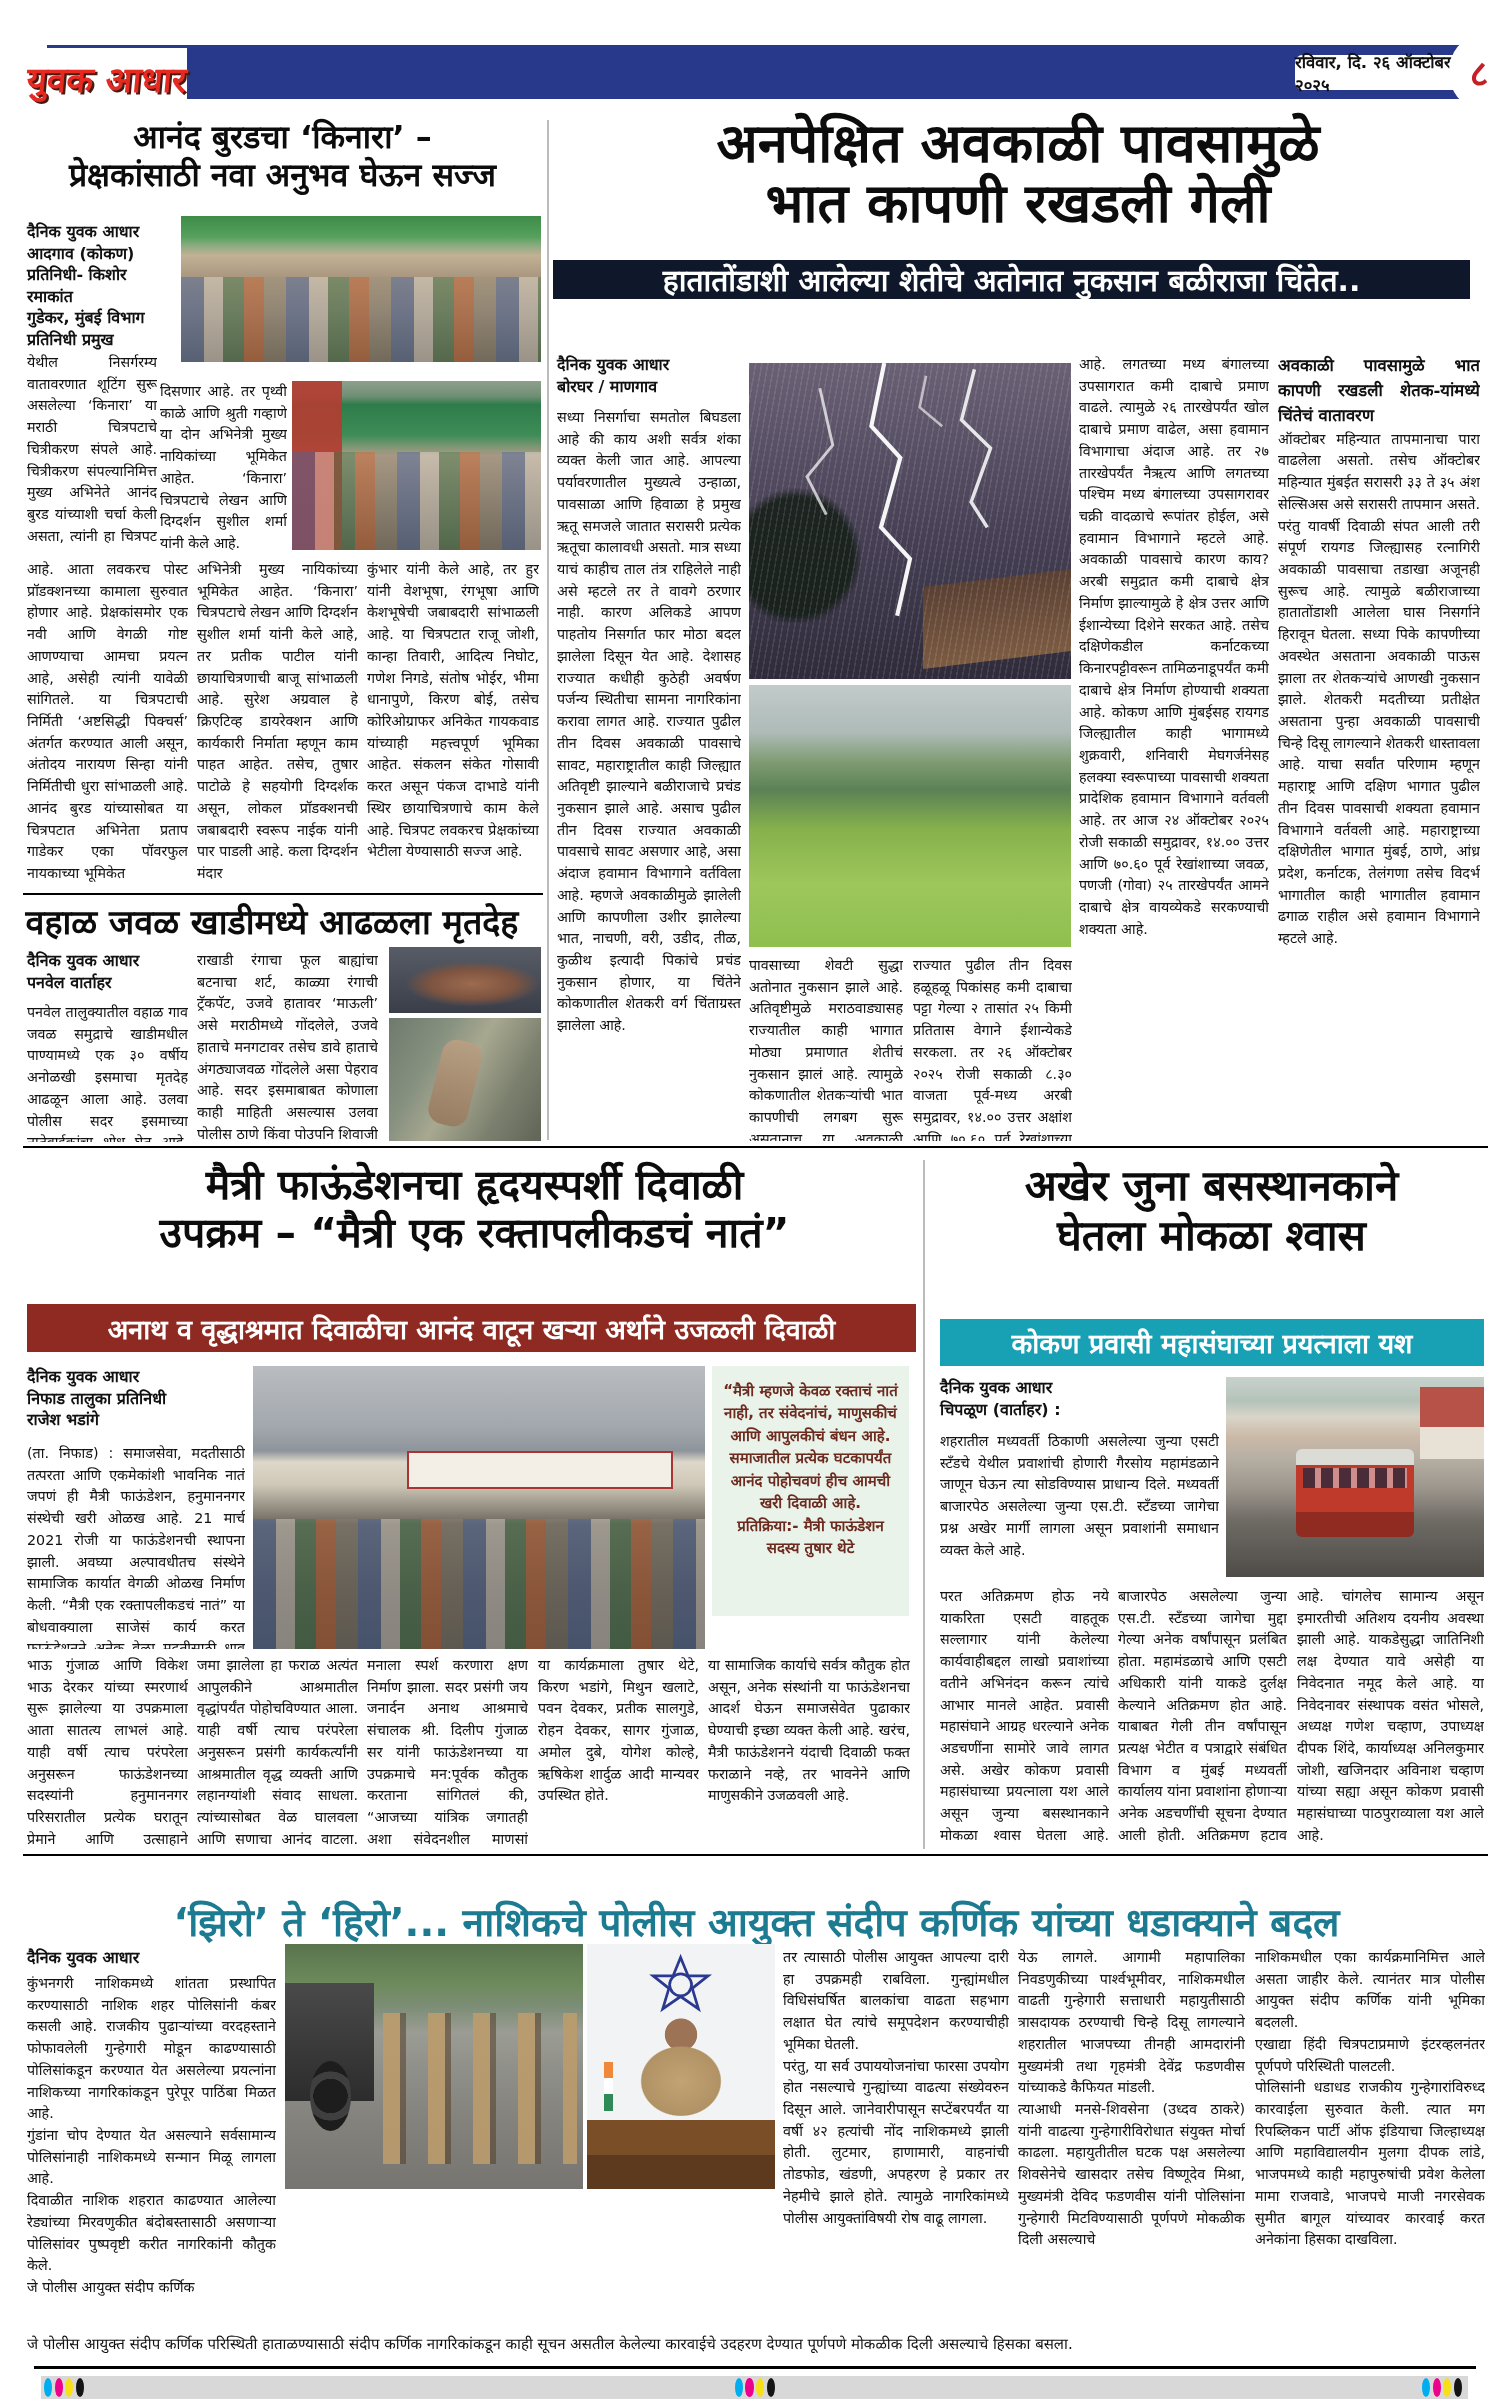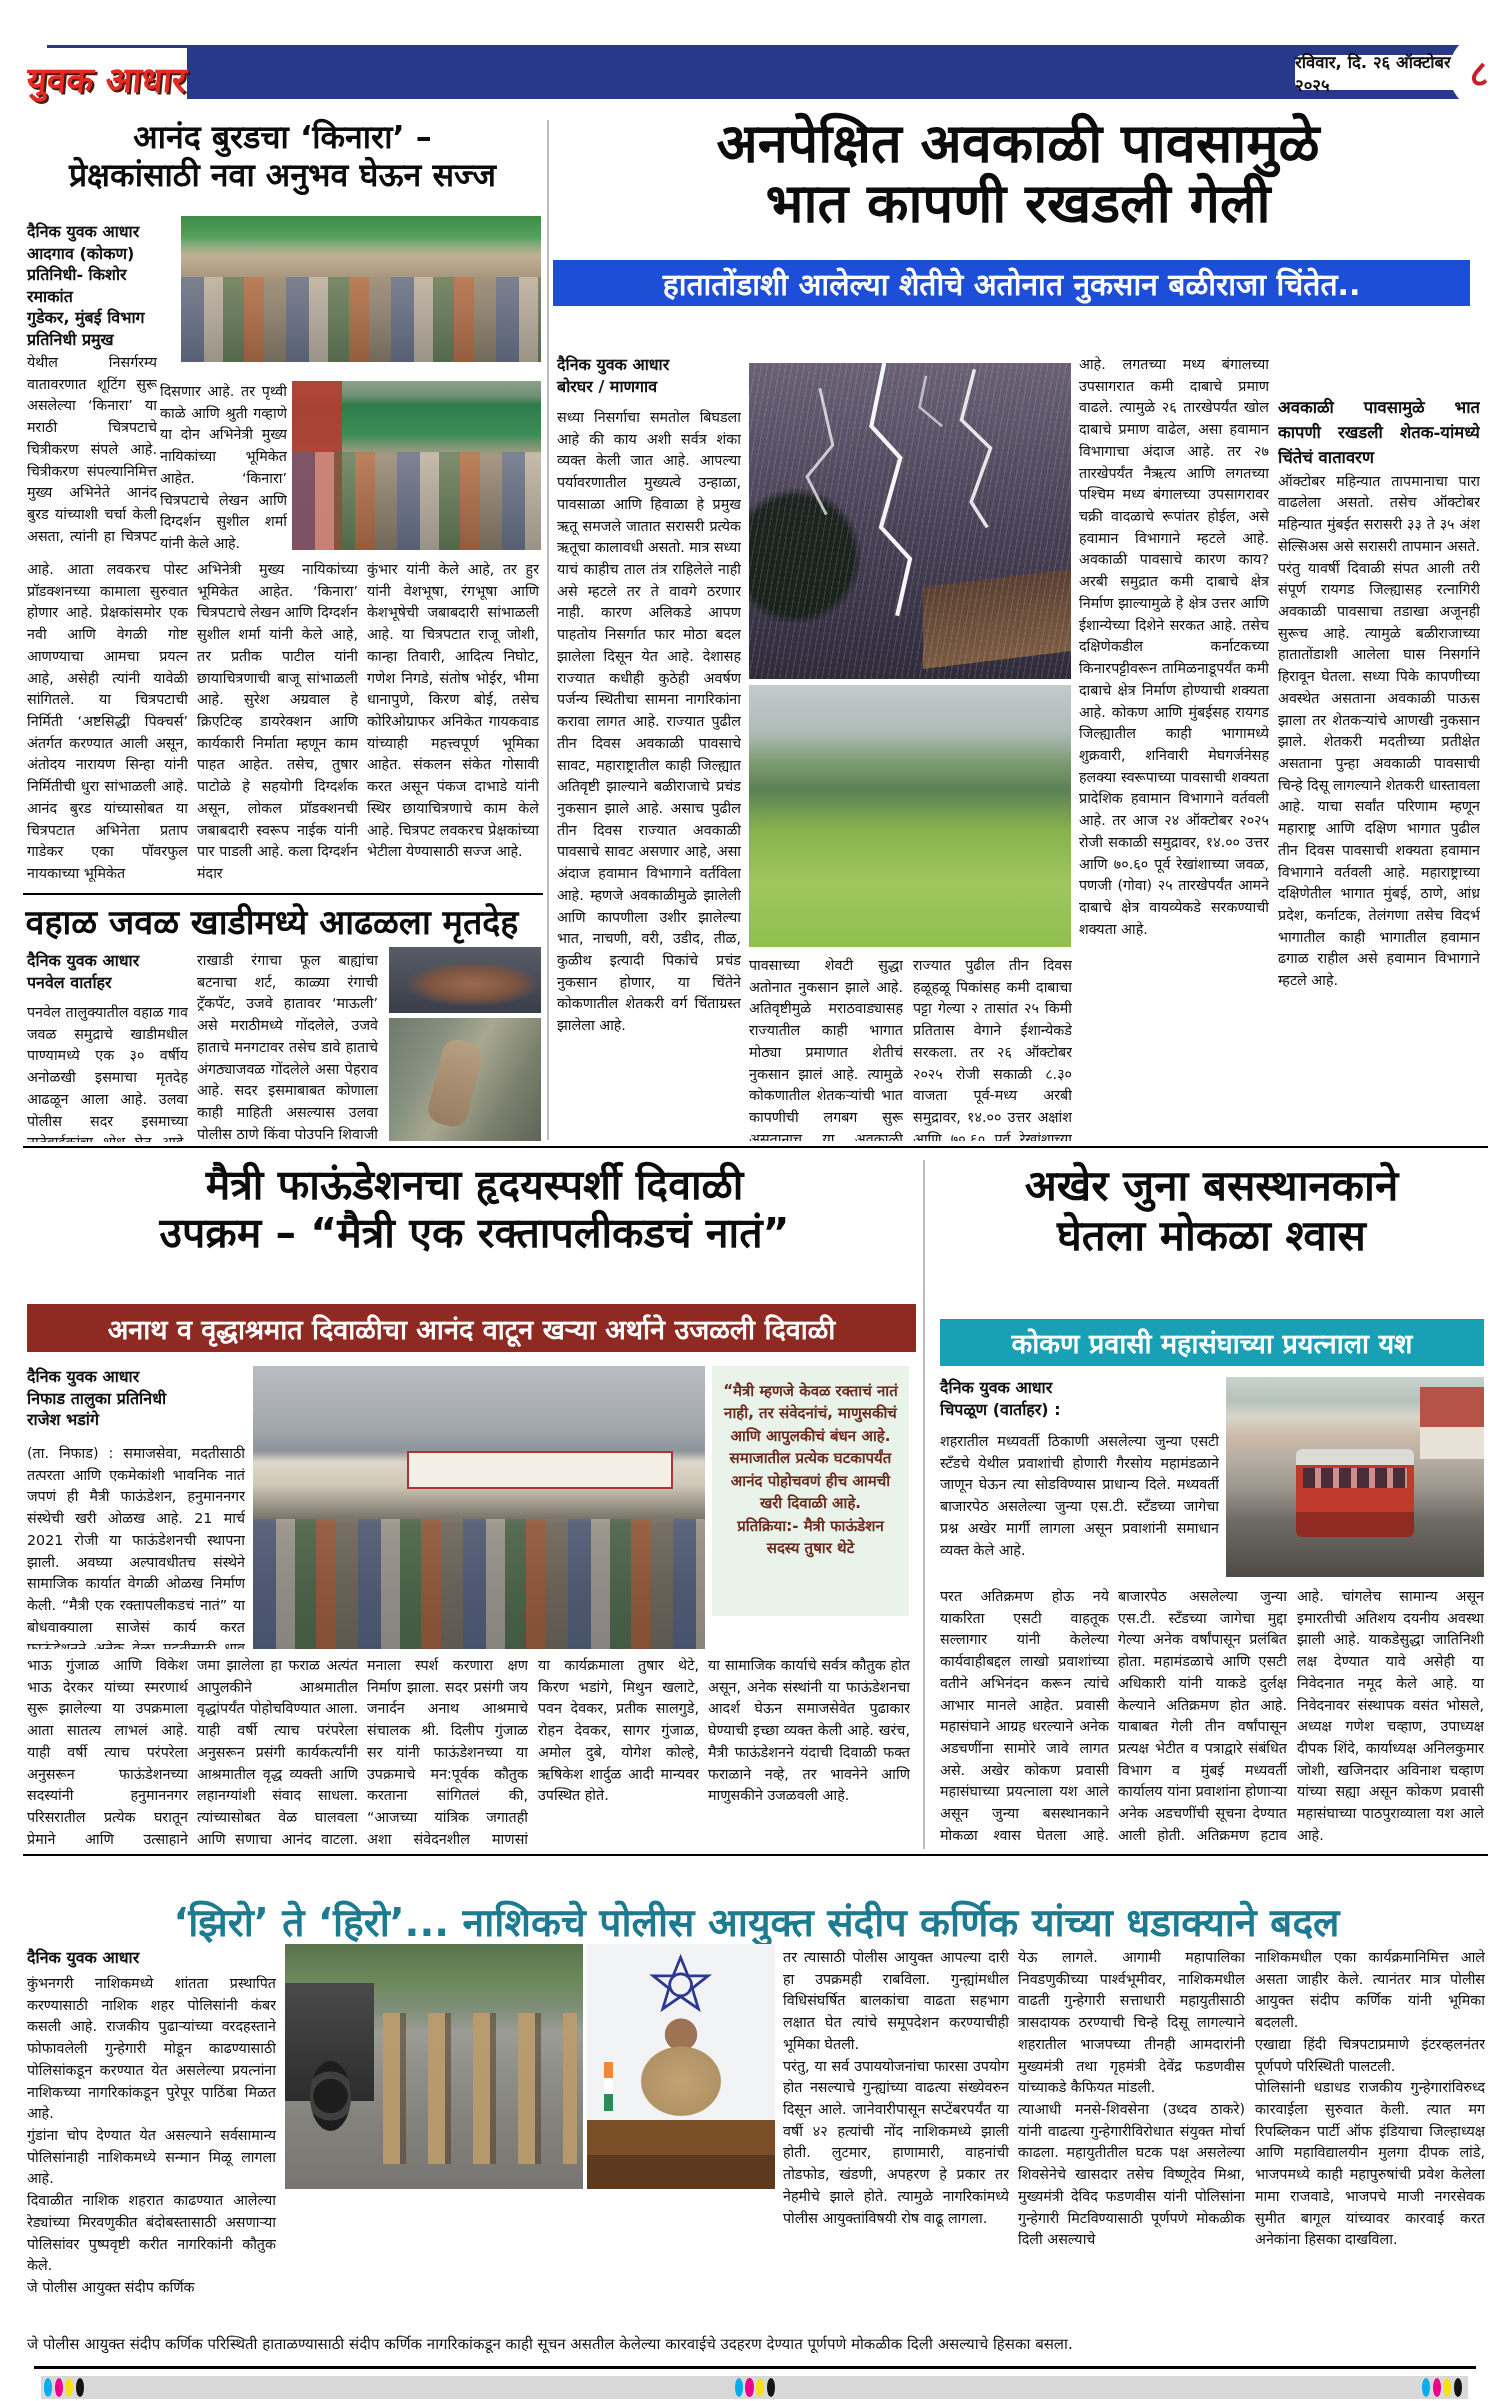--- a/index.html
+++ b/index.html
@@ -103,39 +103,39 @@
 पनवेल वार्ताहर</div>
   <div class="abs body just clip" style="left:27px;top:1002px;width:161px;height:140px;">पनवेल तालुक्यातील वहाळ गाव जवळ समुद्राचे खाडीमधील पाण्यामध्ये एक ३० वर्षीय अनोळखी इसमाचा मृतदेह आढळून आला आहे. उलवा पोलीस सदर इसमाच्या नातेवाईकांचा शोध घेत आहे. सदर इसमाचे वय अंदाजे ३० वर्षे असून उंची अंदाजे १६५ सेंमी, बांधा मध्यम, चेहरा गोल, केस काळे वाढलेले,</div>
   <div class="abs body just clip" style="left:197px;top:950px;width:181px;height:191px;">राखाडी रंगाचा फूल बाह्यांचा बटनाचा शर्ट, काळ्या रंगाची ट्रॅकपॅट, उजवे हातावर ‘माऊली’ असे मराठीमध्ये गोंदलेले, उजवे हाताचे मनगटावर तसेच डावे हाताचे अंगठ्याजवळ गोंदलेले असा पेहराव आहे. सदर इसमाबाबत कोणाला काही माहिती असल्यास उलवा पोलीस ठाणे किंवा पोउपनि शिवाजी पोफळे यांच्याशी संपर्क साधावा.</div>
   <div class="ph ph-face" style="left:389px;top:947px;width:152px;height:66px;"></div>
   <div class="ph ph-arm" style="left:389px;top:1018px;width:152px;height:123px;"></div>
 
   <div class="abs vrule" style="left:547px;top:120px;width:1.5px;height:1020px;"></div>
 
   <div class="abs hl ctr pre" style="left:557px;top:114px;width:922px;font-size:54px;line-height:1.12;">अनपेक्षित अवकाळी पावसामुळे
 भात कापणी रखडली गेली</div>
-  <div class="abs kicker" style="left:553px;top:260px;width:917px;height:46px;background:#1d4ed8;font-size:30px;">हातातोंडाशी आलेल्या शेतीचे अतोनात नुकसान बळीराजा चिंतेत..</div>
+  <div class="abs kicker" style="left:553px;top:260px;width:917px;height:39px;background:#0f172a;font-size:30px;">हातातोंडाशी आलेल्या शेतीचे अतोनात नुकसान बळीराजा चिंतेत..</div>
   <div class="abs byline pre" style="left:557px;top:354px;width:184px;">दैनिक युवक आधार
 बोरघर / माणगाव</div>
   <div class="abs body just clip" style="left:557px;top:407px;width:184px;height:734px;">सध्या निसर्गाचा समतोल बिघडला आहे की काय अशी सर्वत्र शंका व्यक्त केली जात आहे. आपल्या पर्यावरणातील मुख्यत्वे उन्हाळा, पावसाळा आणि हिवाळा हे प्रमुख ऋतू समजले जातात सरासरी प्रत्येक ऋतूचा कालावधी असतो. मात्र सध्या याचं काहीच ताल तंत्र राहिलेले नाही असे म्हटले तर ते वावगे ठरणार नाही. कारण अलिकडे आपण पाहतोय निसर्गात फार मोठा बदल झालेला दिसून येत आहे. देशासह राज्यात कधीही कुठेही अवर्षण पर्जन्य स्थितीचा सामना नागरिकांना करावा लागत आहे. राज्यात पुढील तीन दिवस अवकाळी पावसाचे सावट, महाराष्ट्रातील काही जिल्ह्यात अतिवृष्टी झाल्याने बळीराजाचे प्रचंड नुकसान झाले आहे. असाच पुढील तीन दिवस राज्यात अवकाळी पावसाचे सावट असणार आहे, असा अंदाज हवामान विभागाने वर्तविला आहे. म्हणजे अवकाळीमुळे झालेली आणि कापणीला उशीर झालेल्या भात, नाचणी, वरी, उडीद, तीळ, कुळीथ इत्यादी पिकांचे प्रचंड नुकसान होणार, या चिंतेने कोकणातील शेतकरी वर्ग चिंताग्रस्त झालेला आहे.</div>
   <div class="ph ph-lightning" style="left:749px;top:363px;width:322px;height:316px;">
     <div class="trees"></div>
     <div class="roof"></div>
     <svg class="bolts" viewBox="0 0 100 100" preserveAspectRatio="none">
       <path d="M42,0 L38,20 47,30 41,52 50,62 46,80" stroke="#fff" stroke-width="1.3" fill="none" opacity="0.95"></path>
       <path d="M70,2 L66,18 75,27 69,44 74,52" stroke="#fff" stroke-width="1.1" fill="none" opacity="0.85"></path>
       <path d="M22,8 L26,26 18,36 24,48" stroke="#fff" stroke-width="0.9" fill="none" opacity="0.7"></path>
       <path d="M55,4 L53,14 60,20" stroke="#fff" stroke-width="0.8" fill="none" opacity="0.6"></path>
     </svg>
   </div>
   <div class="ph ph-field" style="left:749px;top:685px;width:322px;height:262px;"></div>
   <div class="abs body just clip" style="left:749px;top:955px;width:154px;height:186px;">पावसाच्या शेवटी सुद्धा अतोनात नुकसान झाले आहे. अतिवृष्टीमुळे मराठवाड्यासह राज्यातील काही भागात मोठ्या प्रमाणात शेतीचं नुकसान झालं आहे. त्यामुळे कोकणातील शेतकऱ्यांची भात कापणीची लगबग सुरू असतानाच या अवकाळी पावसाने पुन्हा समोर आली आहे.</div>
   <div class="abs body just clip" style="left:913px;top:955px;width:159px;height:186px;">राज्यात पुढील तीन दिवस हळूहळू पिकांसह कमी दाबाचा पट्टा गेल्या २ तासांत २५ किमी प्रतितास वेगाने ईशान्येकडे सरकला. तर २६ ऑक्टोबर २०२५ रोजी सकाळी ८.३० वाजता पूर्व-मध्य अरबी समुद्रावर, १४.०० उत्तर अक्षांश आणि ७०.६० पूर्व रेखांशाच्या जवळ, पणजी (गोवा)</div>
   <div class="abs body just clip" style="left:1079px;top:354px;width:190px;height:787px;">आहे. लगतच्या मध्य बंगालच्या उपसागरात कमी दाबाचे प्रमाण वाढले. त्यामुळे २६ तारखेपर्यंत खोल दाबाचे प्रमाण वाढेल, असा हवामान विभागाचा अंदाज आहे. तर २७ तारखेपर्यंत नैऋत्य आणि लगतच्या पश्चिम मध्य बंगालच्या उपसागरावर चक्री वादळाचे रूपांतर होईल, असे हवामान विभागाने म्हटले आहे. अवकाळी पावसाचे कारण काय? अरबी समुद्रात कमी दाबाचे क्षेत्र निर्माण झाल्यामुळे हे क्षेत्र उत्तर आणि ईशान्येच्या दिशेने सरकत आहे. तसेच दक्षिणेकडील कर्नाटकच्या किनारपट्टीवरून तामिळनाडूपर्यंत कमी दाबाचे क्षेत्र निर्माण होण्याची शक्यता आहे. कोकण आणि मुंबईसह रायगड जिल्ह्यातील काही भागामध्ये शुक्रवारी, शनिवारी मेघगर्जनेसह हलक्या स्वरूपाच्या पावसाची शक्यता प्रादेशिक हवामान विभागाने वर्तवली आहे. तर आज २४ ऑक्टोबर २०२५ रोजी सकाळी समुद्रावर, १४.०० उत्तर आणि ७०.६० पूर्व रेखांशाच्या जवळ, पणजी (गोवा) २५ तारखेपर्यंत आमने दाबाचे क्षेत्र वायव्येकडे सरकण्याची शक्यता आहे.</div>
-  <div class="abs clip" style="left:1278px;top:354px;width:202px;height:787px;margin-top:42px;">
+  <div class="abs clip" style="left:1278px;top:354px;width:202px;height:787px;">
     <div class="bold just" style="font-size:16.6px;line-height:1.5;">अवकाळी पावसामुळे भात कापणी रखडली शेतक-यांमध्ये चिंतेचं वातावरण</div>
     <div class="body just">ऑक्टोबर महिन्यात तापमानाचा पारा वाढलेला असतो. तसेच ऑक्टोबर महिन्यात मुंबईत सरासरी ३३ ते ३५ अंश सेल्सिअस असे सरासरी तापमान असते. परंतु यावर्षी दिवाळी संपत आली तरी संपूर्ण रायगड जिल्ह्यासह रत्नागिरी अवकाळी पावसाचा तडाखा अजूनही सुरूच आहे. त्यामुळे बळीराजाच्या हातातोंडाशी आलेला घास निसर्गाने हिरावून घेतला. सध्या पिके कापणीच्या अवस्थेत असताना अवकाळी पाऊस झाला तर शेतकऱ्यांचे आणखी नुकसान झाले. शेतकरी मदतीच्या प्रतीक्षेत असताना पुन्हा अवकाळी पावसाची चिन्हे दिसू लागल्याने शेतकरी धास्तावला आहे. याचा सर्वांत परिणाम म्हणून महाराष्ट्र आणि दक्षिण भागात पुढील तीन दिवस पावसाची शक्यता हवामान विभागाने वर्तवली आहे. महाराष्ट्राच्या दक्षिणेतील भागात मुंबई, ठाणे, आंध्र प्रदेश, कर्नाटक, तेलंगणा तसेच विदर्भ भागातील काही भागातील हवामान ढगाळ राहील असे हवामान विभागाने म्हटले आहे.</div>
   </div>
 
   <div class="abs rule" style="left:22.6px;top:1146px;width:1465px;height:2.3px;"></div>
 
   <div class="abs hl ctr pre" style="left:30px;top:1161px;width:889px;font-size:41px;">मैत्री फाऊंडेशनचा हृदयस्पर्शी दिवाळी
 उपक्रम – “मैत्री एक रक्तापलीकडचं नातं”</div>
   <div class="abs kicker" style="left:27px;top:1304px;width:889px;height:48px;background:#8e2a21;font-size:27px;">अनाथ व वृद्धाश्रमात दिवाळीचा आनंद वाटून खऱ्या अर्थाने उजळली दिवाळी</div>
   <div class="abs byline pre" style="left:27px;top:1366px;width:218px;">दैनिक युवक आधार

